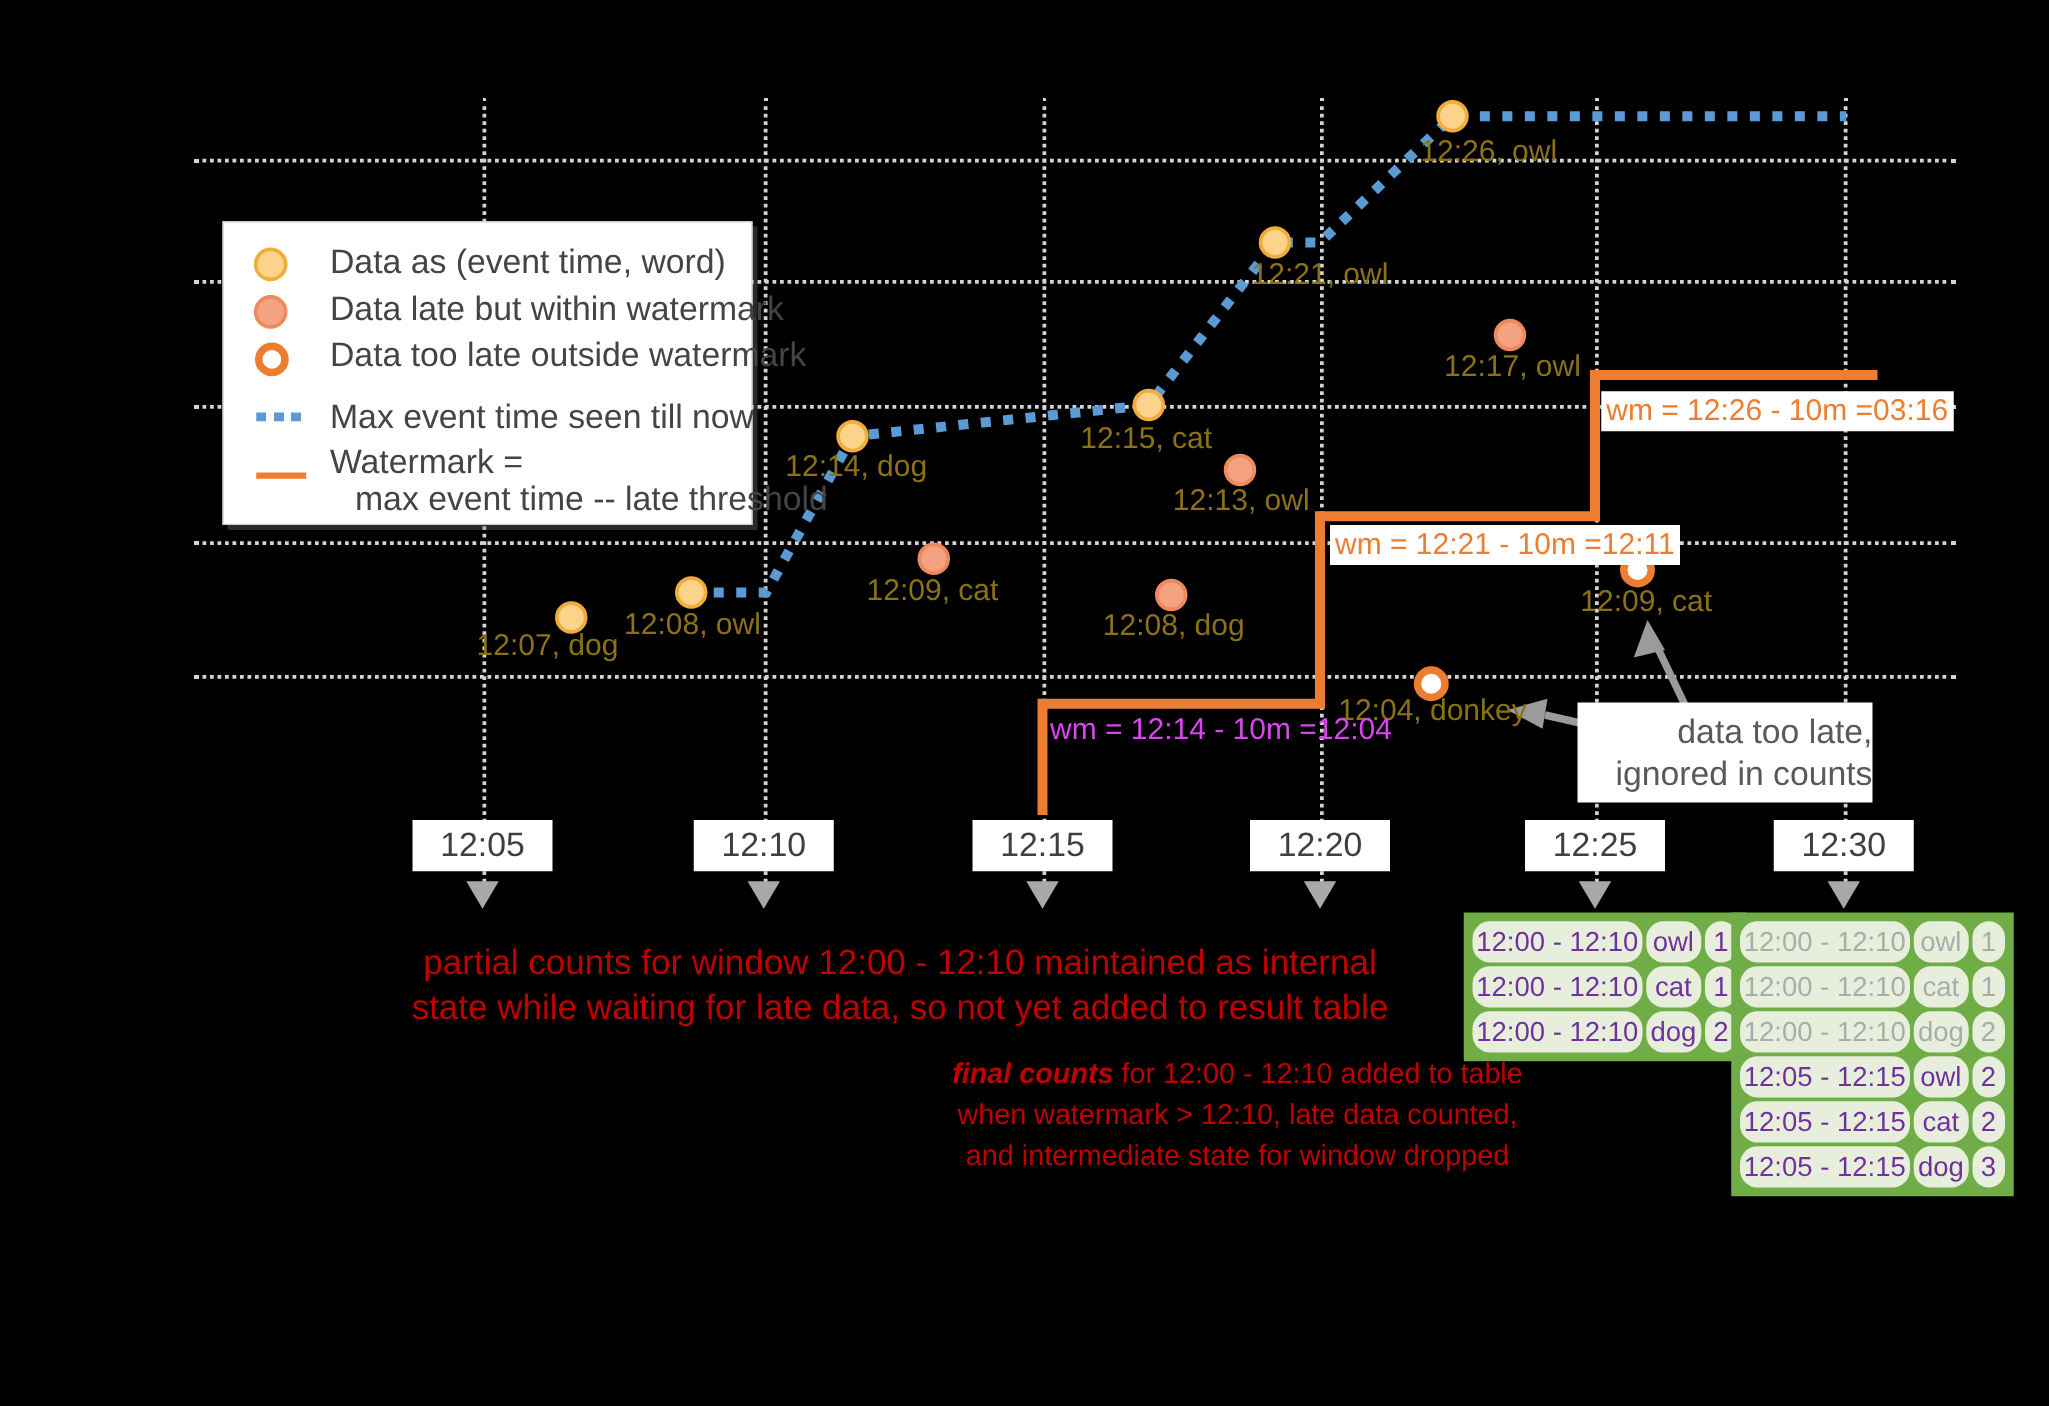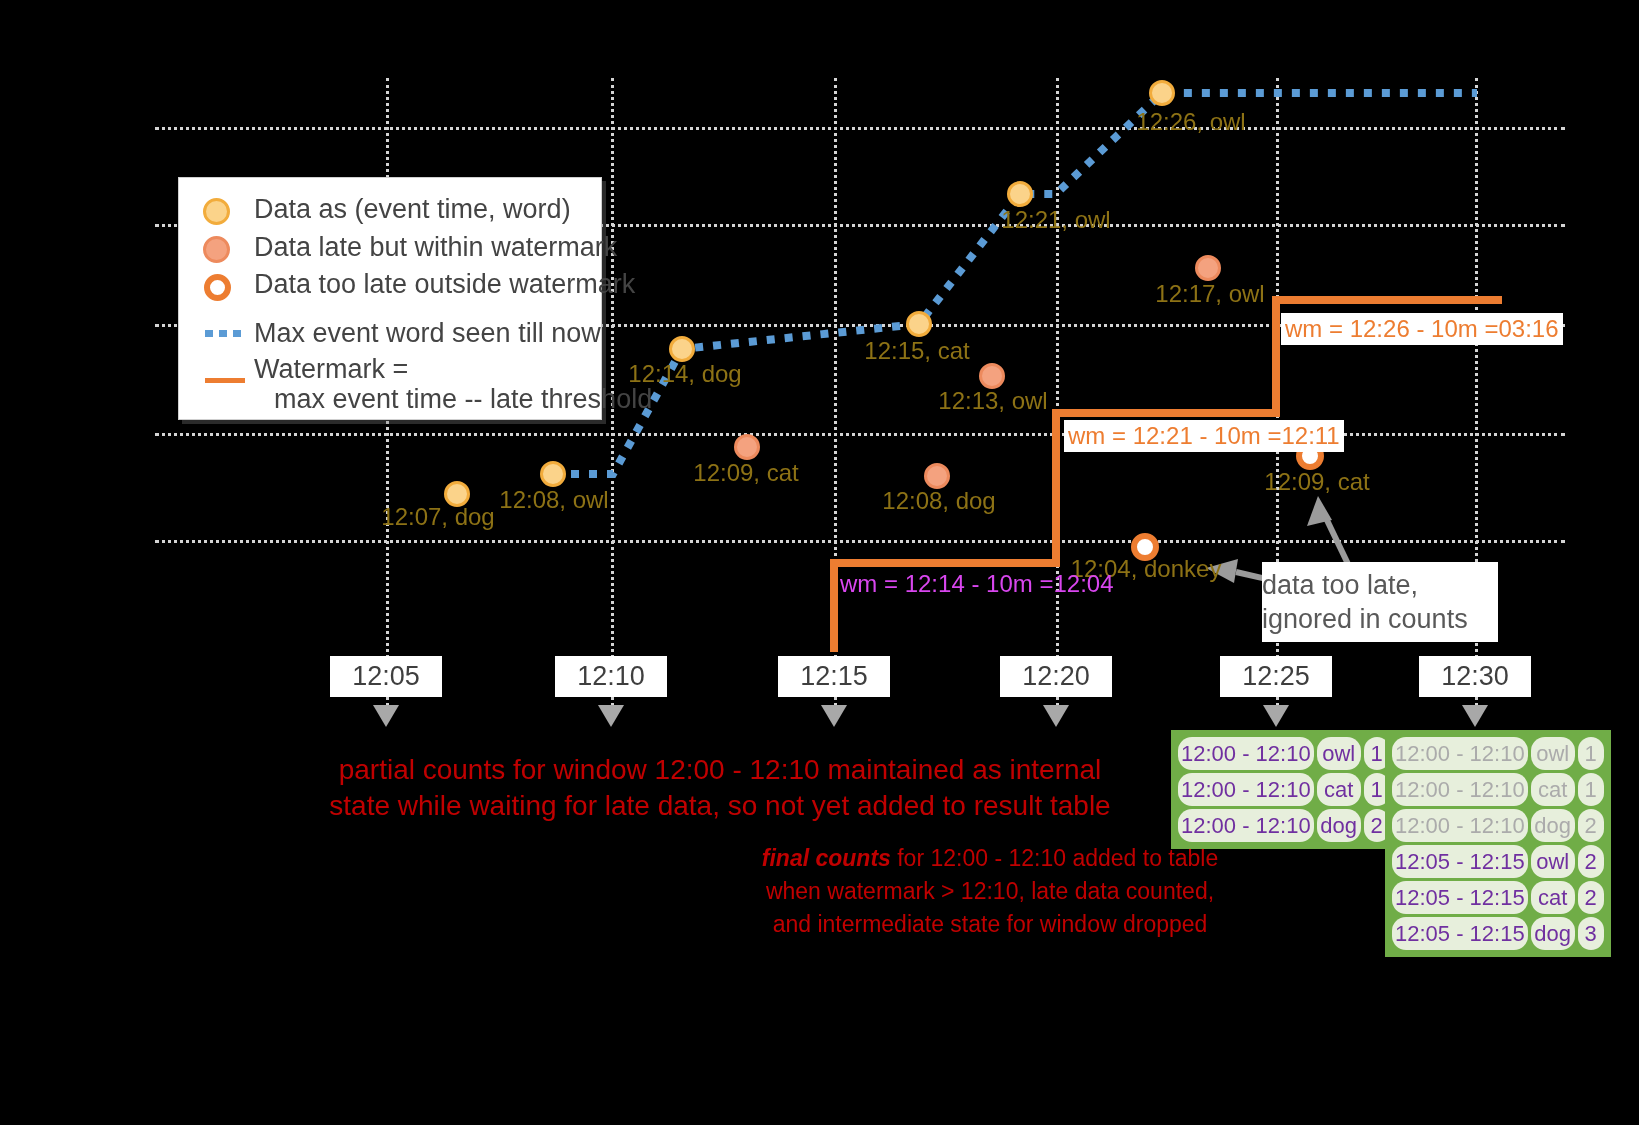--- a/index.html
+++ b/index.html
@@ -21,27 +21,27 @@
   .wm-box span{font-size:24px;color:#ed7d31;white-space:nowrap;}
   
   .axis-box{position:absolute;width:112px;height:41px;background:#fff;display:flex;
             align-items:center;justify-content:center;font-size:27px;color:#3f3f3f;}
   .axis-arrow{position:absolute;width:0;height:0;border-left:13px solid transparent;
               border-right:13px solid transparent;border-top:22px solid #a8a8a8;}
   
   #legend{position:absolute;left:178px;top:177px;width:422px;height:241px;background:#fff;
           border:1px solid #cfcfcf;box-shadow:4px 4px 0 rgba(120,120,120,.35);}
   .lg-circle{position:absolute;width:21px;height:21px;border-radius:50%;}
-  .lg-text{position:absolute;font-size:27px;color:#444;white-space:nowrap;}
+  .lg-text{position:absolute;font-size:27px;color:#444;white-space:nowrap;margin-left:10px;}
   .lg-dash{position:absolute;width:40px;height:7px;}
   
   .red-note{position:absolute;color:#c00000;text-align:center;}
   .em-bi{font-style:italic;font-weight:bold;}
   #too-late-box{position:absolute;left:1262px;top:562px;width:236px;height:80px;background:#fff;
-                display:flex;flex-direction:column;align-items:flex-start;justify-content:center;
+                display:flex;flex-direction:column;align-items:flex-end;justify-content:center;
                 font-size:27px;color:#595959;line-height:34px;}
   
   .gtable{position:absolute;background:#70ad47;padding:4px;}
   .gtable table{border-collapse:separate;border-spacing:3px;}
   .gtable td{background:#e7efdc;font-size:22px;color:#7030a0;text-align:center;
              height:33px;padding:0 3px;white-space:nowrap;border-radius:14px;}
   .gtable td.win{width:112px;}
   .gtable td.word{width:38px;}
   .gtable td.cnt{width:20px;}
   .gtable tr.faded td{color:#abanab;}
@@ -113,21 +113,21 @@
   </div>
 
   <div id="legend">
     <div class="lg-circle" style="left:24px;top:20px;background:#fbd38a;border:3px solid #f2ac3c;"></div>
     <div class="lg-text" style="left:75px;top:16px;">Data as (event time, word)</div>
     <div class="lg-circle" style="left:24px;top:58px;background:#f4a27f;border:3px solid #ed8a5d;"></div>
     <div class="lg-text" style="left:75px;top:54px;">Data late but within watermark</div>
     <div class="lg-circle" style="left:25px;top:96px;width:15px;height:15px;background:#fff;border:6px solid #ed7d31;"></div>
     <div class="lg-text" style="left:75px;top:91px;">Data too late outside watermark</div>
     <div class="lg-dash" style="left:26px;top:152px;background:repeating-linear-gradient(90deg,#5b9bd5 0 8px,transparent 8px 14px);"></div>
-    <div class="lg-text" style="left:75px;top:140px;">Max event word seen till now</div>
+    <div class="lg-text" style="left:75px;top:140px;">Max event time seen till now</div>
     <div class="lg-text" style="left:75px;top:176px;">Watermark =</div>
     <div class="lg-dash" style="left:26px;top:200px;height:5px;background:#ed7d31;"></div>
     <div class="lg-text" style="left:95px;top:206px;">max event time -- late threshold</div>
   </div>
 
   <div class="axis-box" style="left:330px;top:656px;">12:05</div>
   <div class="axis-box" style="left:555px;top:656px;">12:10</div>
   <div class="axis-box" style="left:778px;top:656px;">12:15</div>
   <div class="axis-box" style="left:1000px;top:656px;">12:20</div>
   <div class="axis-box" style="left:1220px;top:656px;">12:25</div>

